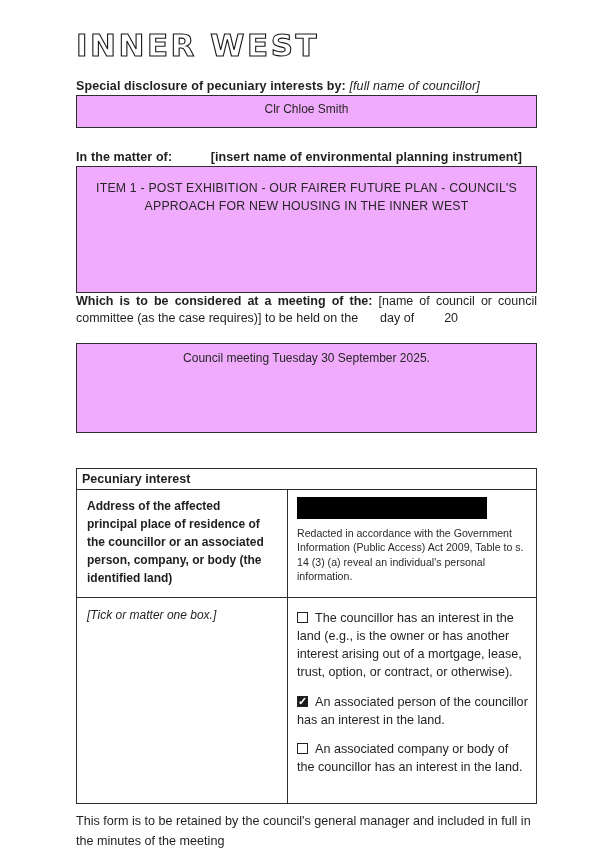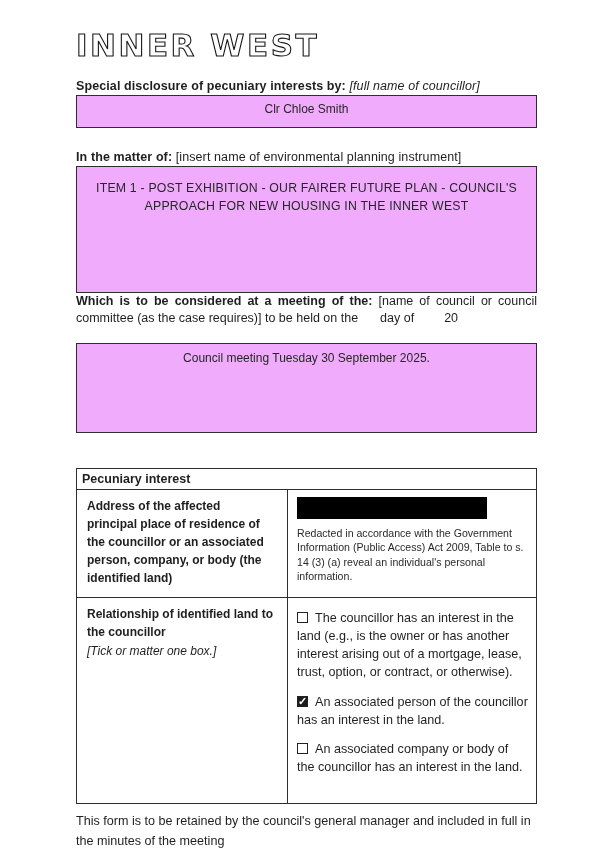--- a/index.html
+++ b/index.html
@@ -14,21 +14,21 @@
     overflow:hidden;
   }
   
   .logo { height:38px; margin-bottom:14px; }
   
   .field-label {
     font-size:12.5px; font-weight:bold; line-height:16px;
     letter-spacing:.1px;
   }
   .field-label .bracket-italic { font-weight:normal; font-style:italic;margin-top:15px; }
-  .field-label .bracket-plain  { font-weight:normal; font-style:normal; }
+  .field-label .bracket-plain  { font-weight:bold; font-style:normal;margin-left:35px; }
   
   .fill-box {
     border:1.4px solid #2e2e2e;
     box-sizing:border-box;
     font-size:12px; line-height:1.45;
     color:#262626;
     background:#f0abfc;
     text-align:center;
   }
   .box-name   { height:33px; padding:5px 7px; margin-top:1px; }
@@ -119,21 +119,20 @@
         <span>Address of the affected principal place of residence of the councillor or an associated person, company, or body (the identified land)</span>
       </div>
       <div class="pcell-right">
         <div class="redaction-bar"></div>
         <div class="redaction-note">Redacted in accordance with the Government Information (Public Access) Act 2009, Table to s. 14 (3) (a) reveal an individual's personal information.</div>
       </div>
     </div>
 
     <div class="prow row-relationship">
       <div class="pcell-left">
-        <span>Relationship of identified land to the councillor</span>
         <span class="instruction">[Tick or matter one box.]</span>
       </div>
       <div class="pcell-right">
         <div class="option">
           <span class="checkbox"></span><span>The councillor has an interest in the land (e.g., is the owner or has another interest arising out of a mortgage, lease, trust, option, or contract, or otherwise).</span>
         </div>
         <div class="option">
           <span class="checkbox checked"></span><span>An associated person of the councillor has an interest in the land.</span>
         </div>
         <div class="option">

